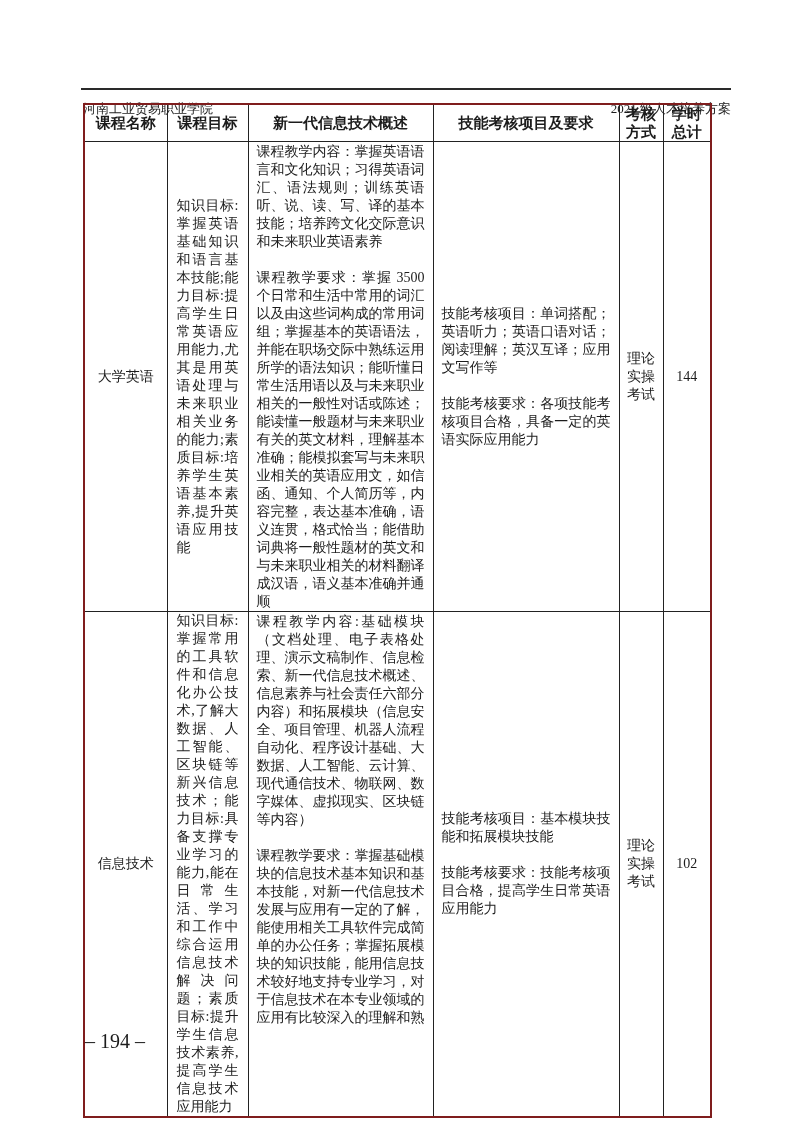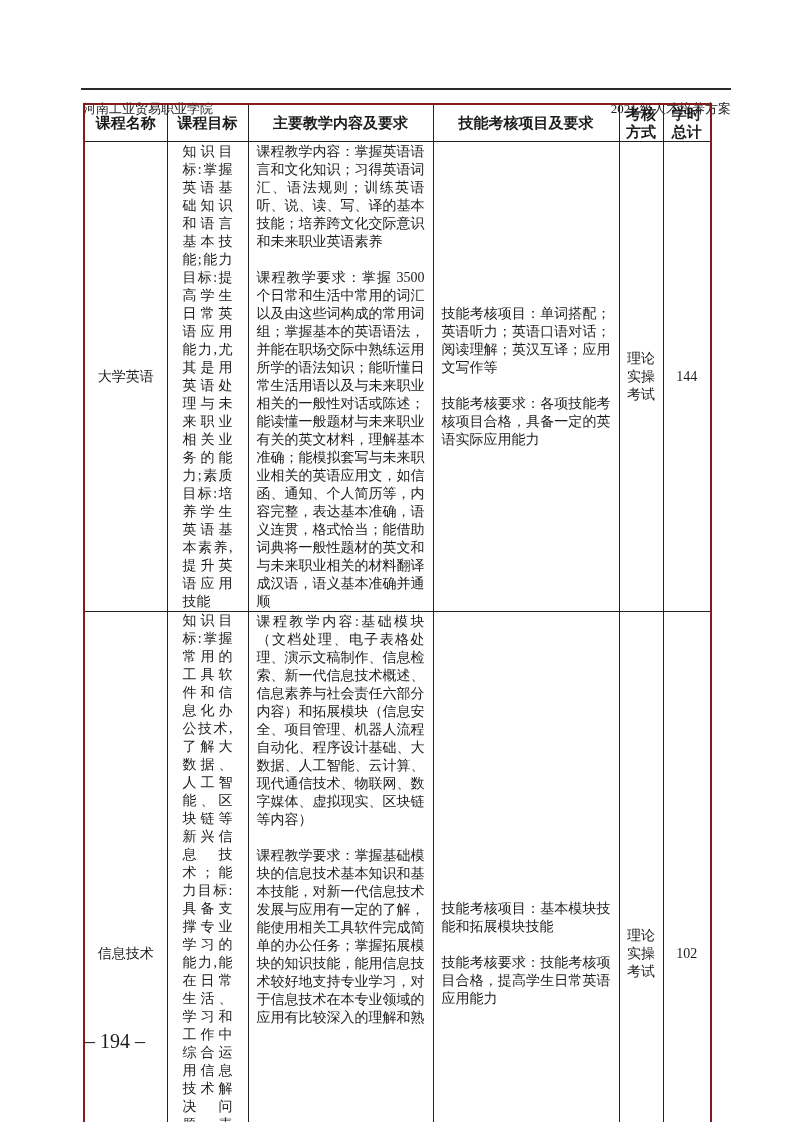--- a/index.html
+++ b/index.html
@@ -47,21 +47,21 @@
   tr.row-1 { height: 468px; }
   tr.row-2 { height: 409px; }
   td.cell-name {
     text-align: center;
     vertical-align: middle;
     padding: 0 5px;
   }
   td.cell-objectives {
     vertical-align: middle;
     text-align: justify;
-    padding: 0 15px;
+    padding: 0 9px;
   }
   td.cell-content {
     vertical-align: top;
     text-align: justify;
     padding: 1px 8px 0 8px;
   }
   td.cell-assessment {
     vertical-align: middle;
     text-align: justify;
     padding: 0 8px;
@@ -98,21 +98,21 @@
     <col style="width:81px">
     <col style="width:185px">
     <col style="width:186px">
     <col style="width:44px">
     <col style="width:48px">
   </colgroup>
   <thead>
     <tr>
       <th>课程名称</th>
       <th>课程目标</th>
-      <th>主要教学内容及要求</th>
+      <th>新一代信息技术概述</th>
       <th>技能考核项目及要求</th>
       <th>考核方式</th>
       <th>学时总计</th>
     </tr>
   </thead>
   <tbody>
     <tr class="row-1">
       <td class="cell-name">大学英语</td>
       <td class="cell-objectives">知识目标:掌握英语基础知识和语言基本技能;能力目标:提高学生日常英语应用能力,尤其是用英语处理与未来职业相关业务的能力;素质目标:培养学生英语基本素养,提升英语应用技能</td>
       <td class="cell-content">

